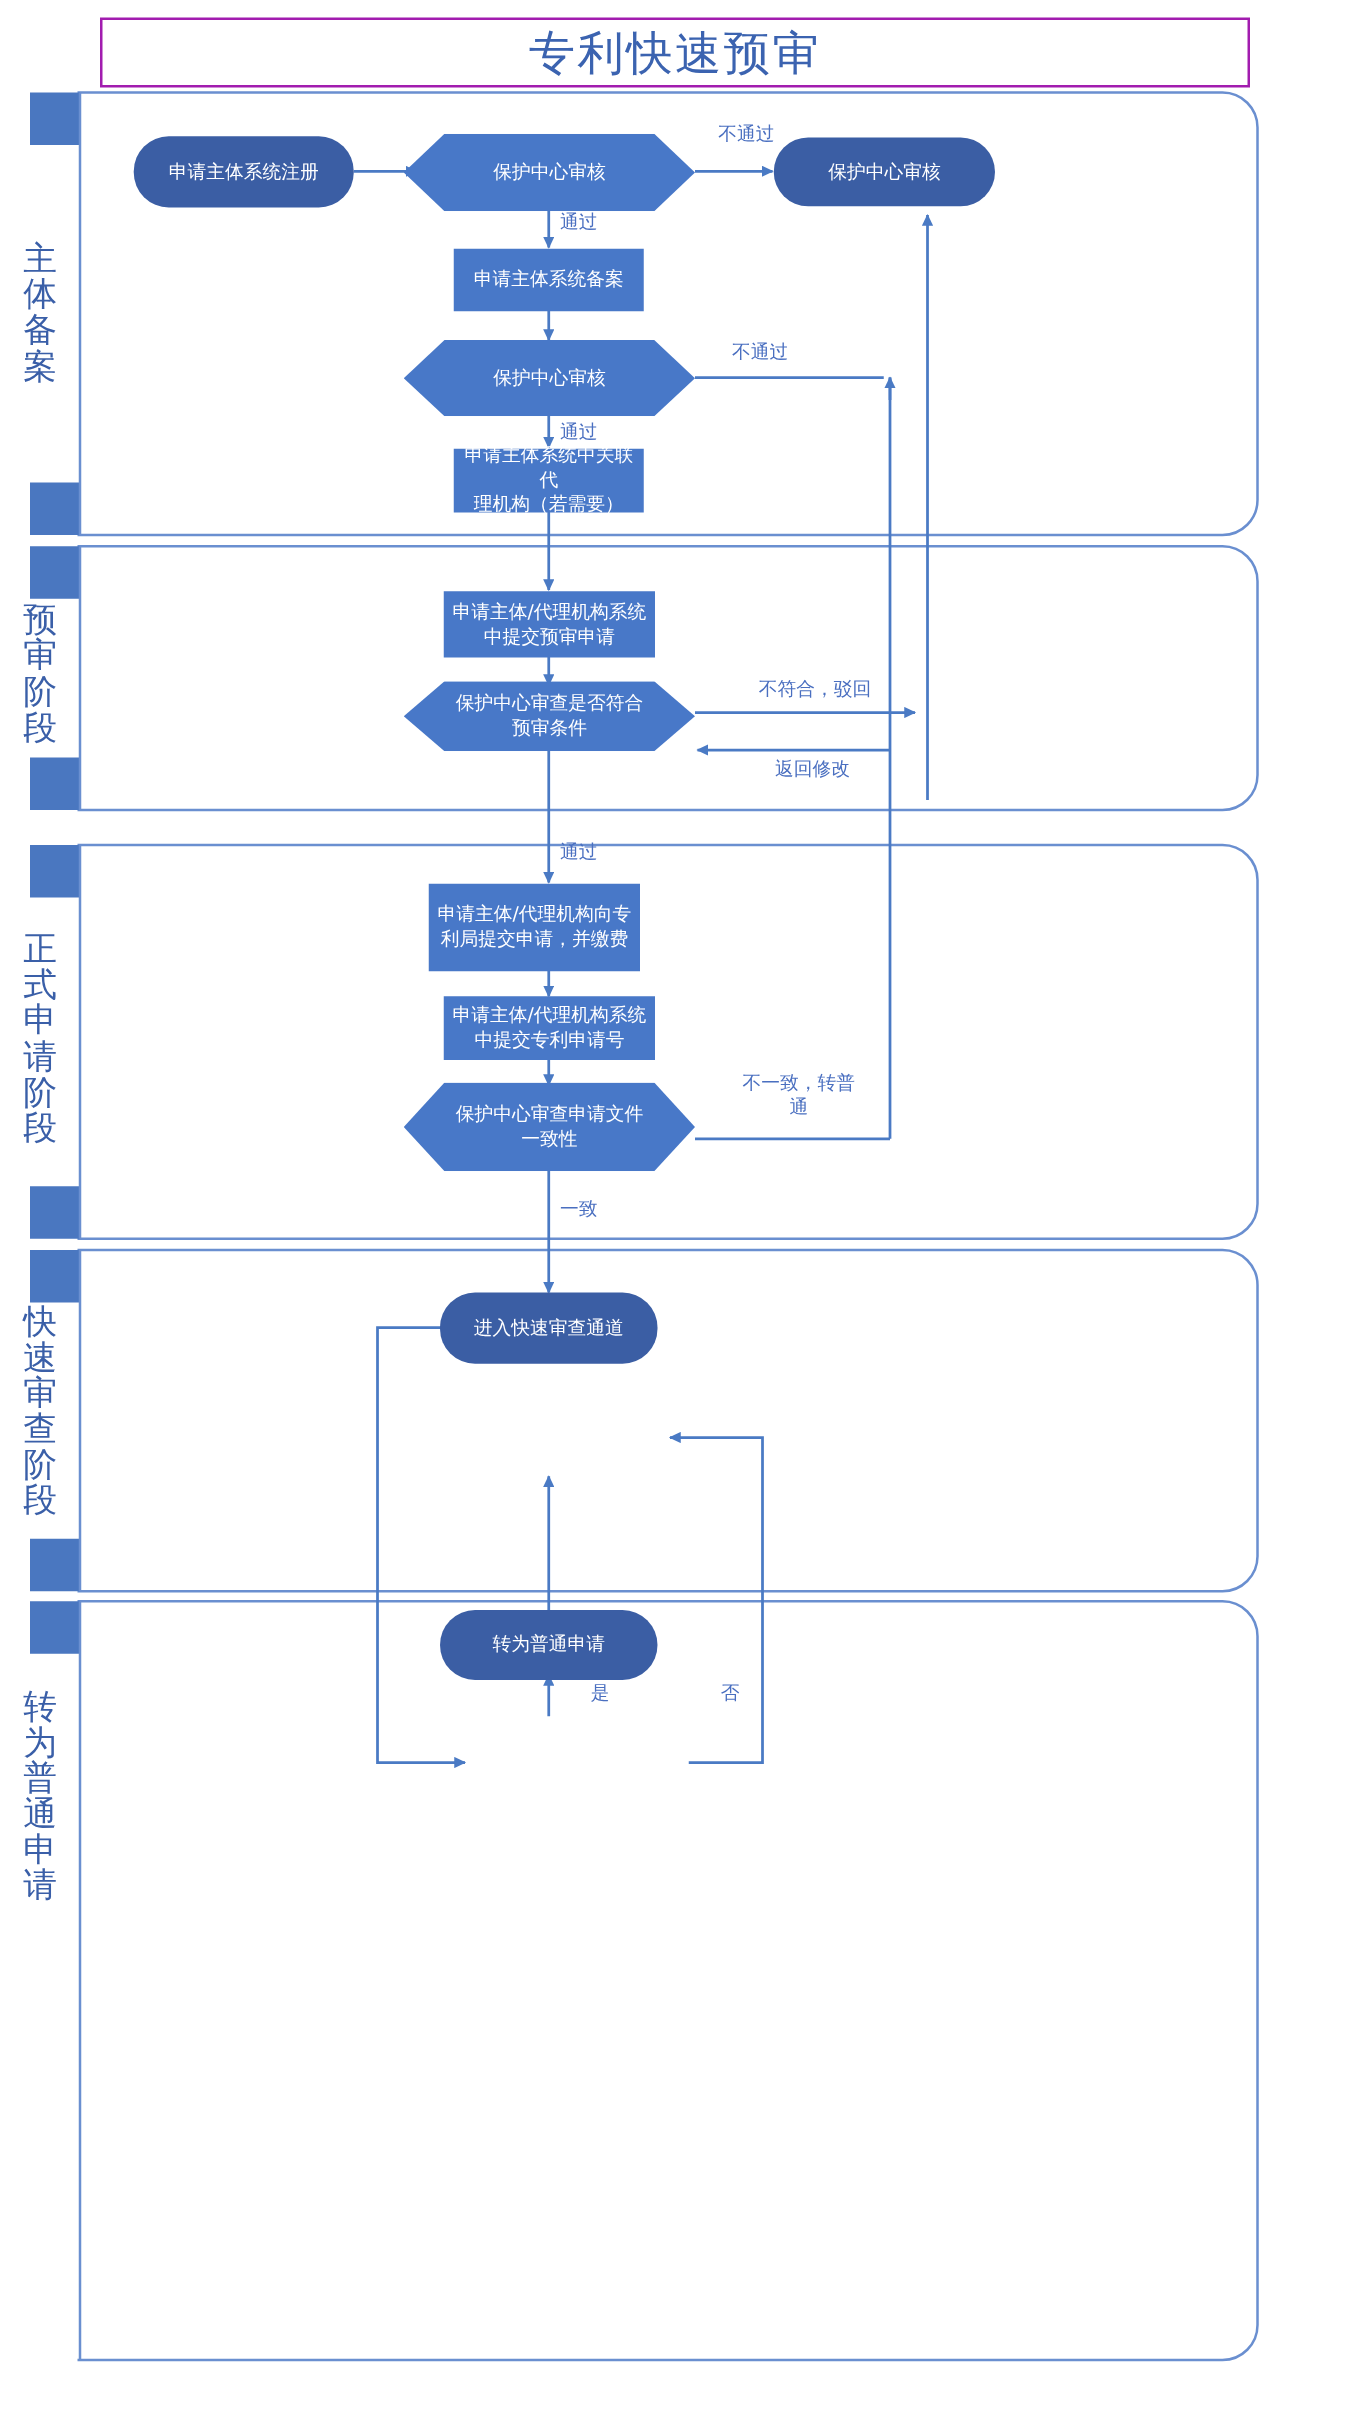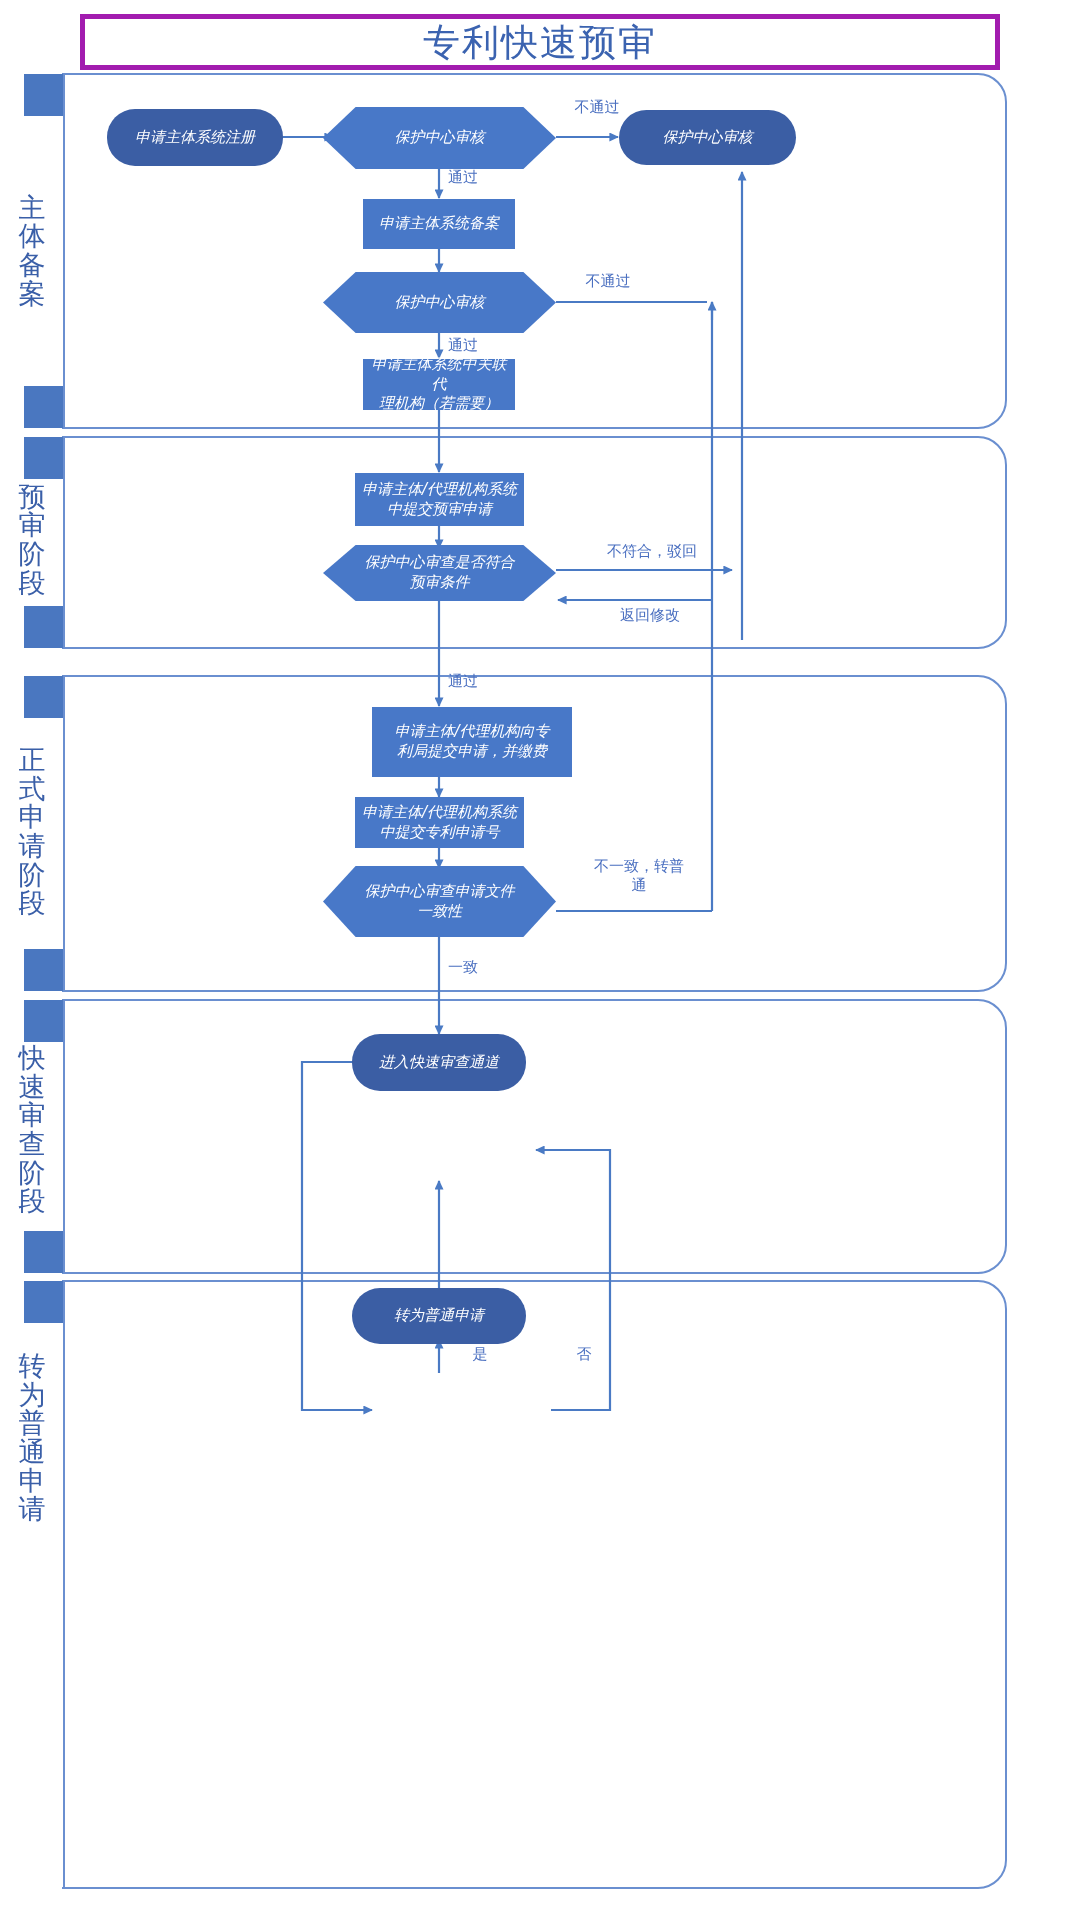--- a/index.html
+++ b/index.html
@@ -6,21 +6,21 @@
   body{
     font-family:"DejaVu Sans","Liberation Sans",sans-serif;
     width:1080px;height:1928px;position:relative;overflow:hidden;
   }
   #stage{position:absolute;left:0;top:0;width:1080px;height:1928px;}
   #svglayer{position:absolute;left:0;top:0;width:1080px;height:1928px;}
 
   
   .title-wrap{
     position:absolute;left:80px;top:14px;width:920px;height:56px;
-    border:5px solid #a21caf;box-sizing:border-box;
+    border:2px solid #a21caf;box-sizing:border-box;
     display:flex;align-items:center;justify-content:center;
   }
   .title-text{
     font-size:37px;color:#3b63b0;letter-spacing:2px;line-height:1;
     white-space:nowrap;
   }
 
   
   .band-label{
     position:absolute;width:52px;
@@ -37,21 +37,21 @@
     text-align:center;color:#ffffff;z-index:5;
     font-size:15px;line-height:1.32;
     padding:0 6px;
   }
   .node.term{ border-radius:28px; background:#3b5ea4; }
   .node.proc{ background:#4878c8; }
   .node.dec{
     background:#4878c8;
     clip-path:polygon(0% 50%, 14% 0%, 86% 0%, 100% 50%, 86% 100%, 14% 100%);
   }
-  .node .lbl{display:block;width:100%;font-style:italic;}
+  .node .lbl{display:block;width:100%;}
 
   
   .elabel{
     position:absolute;color:#4a6fc0;font-size:15px;line-height:1.25;
     text-align:center;z-index:6;white-space:pre-line;
   }
 </style>
 </head>
 <body>
 
@@ -219,21 +219,21 @@
   </div>
 
   <div class="node proc" style="left:355px;top:473px;width:169px;height:53px;">
     <span class="lbl">申请主体/代理机构系统<br>中提交预审申请</span>
   </div>
 
   <div class="node dec" style="left:323px;top:545px;width:233px;height:56px;">
     <span class="lbl">保护中心审查是否符合<br>预审条件</span>
   </div>
 
-  <div class="node proc" style="left:372px;top:707px;width:200px;height:70px;">
+  <div class="node proc" style="left:343px;top:707px;width:169px;height:70px;">
     <span class="lbl">申请主体/代理机构向专<br>利局提交申请，并缴费</span>
   </div>
 
   <div class="node proc" style="left:355px;top:797px;width:169px;height:51px;">
     <span class="lbl">申请主体/代理机构系统<br>中提交专利申请号</span>
   </div>
 
   <div class="node term" style="left:352px;top:1034px;width:174px;height:57px;">
     <span class="lbl">进入快速审查通道</span>
   </div>

